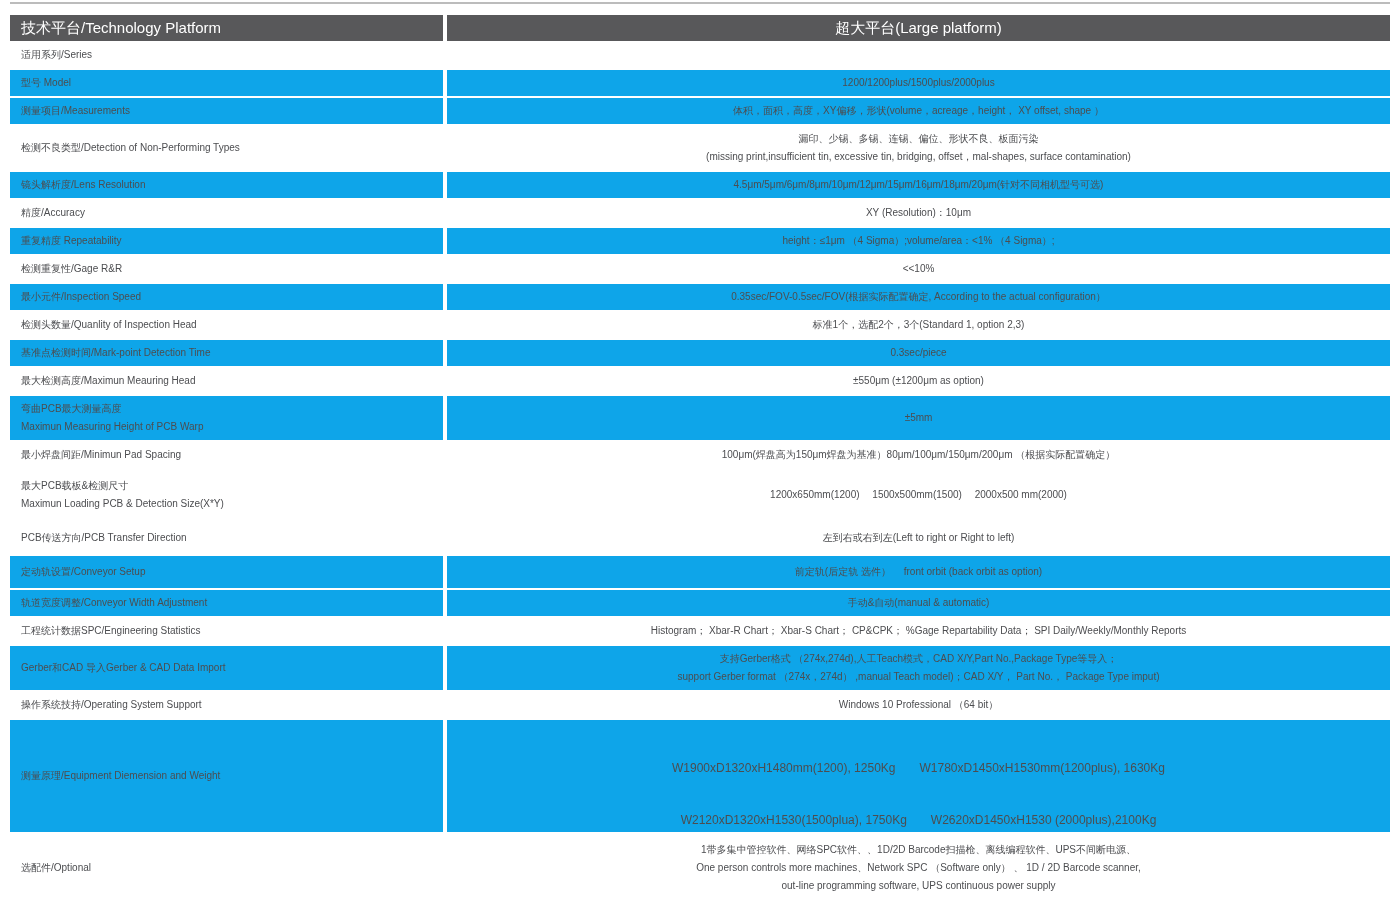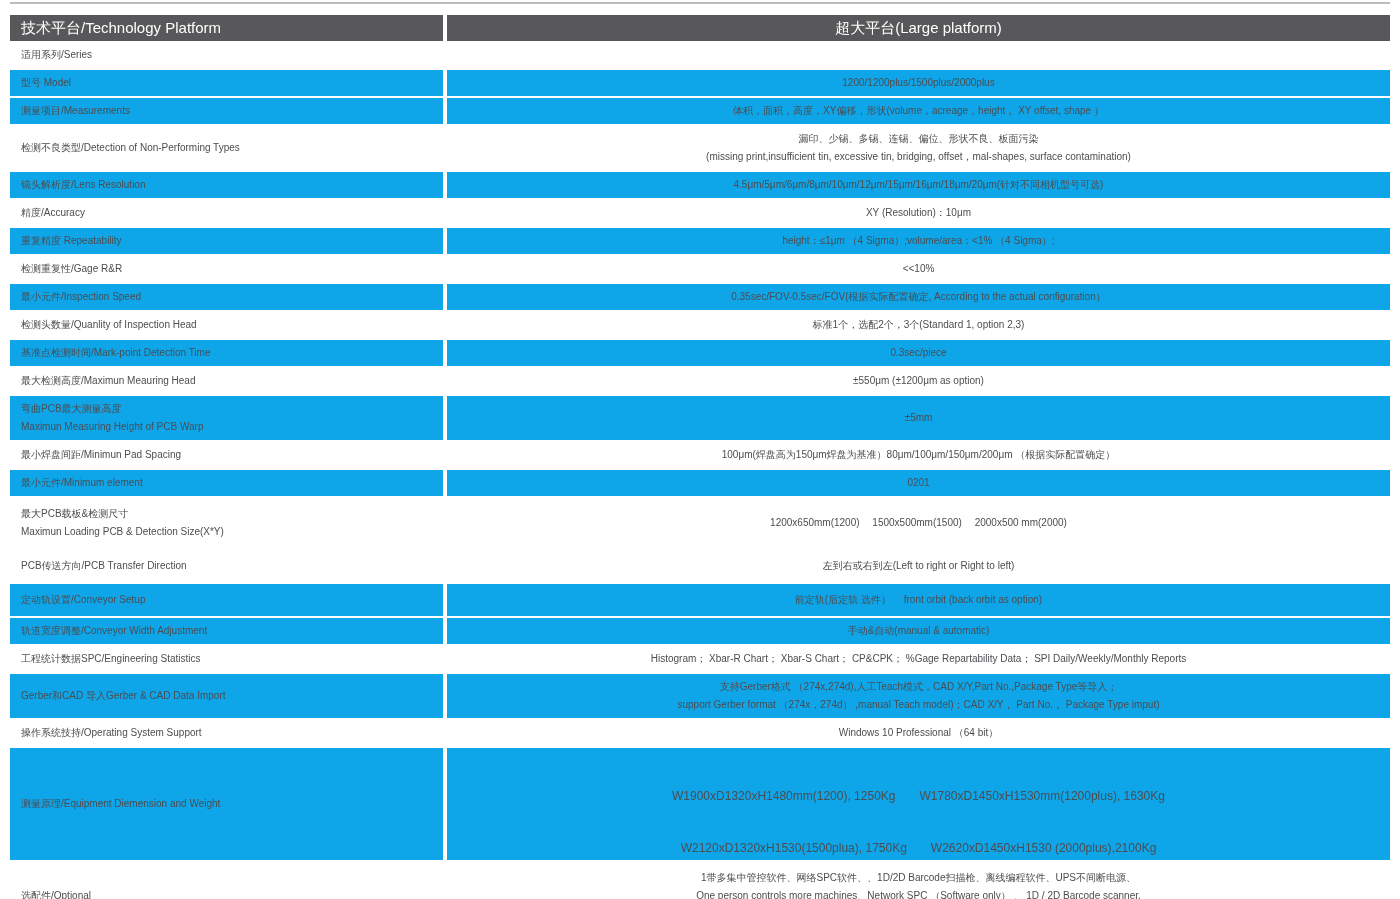--- a/index.html
+++ b/index.html
@@ -167,28 +167,20 @@
 
   <div class="row">
     <div class="cl">
         <div class="ln">最小焊盘间距/Minimun Pad Spacing</div>
       </div>
     <div class="cv">
         <div class="ln">100μm(焊盘高为150μm焊盘为基准）80μm/100μm/150μm/200μm （根据实际配置确定）</div>
       </div>
   </div>
 
-  <div class="row gray">
-    <div class="cl">
-        <div class="ln">最小元件/Minimum element</div>
-      </div>
-    <div class="cv">
-        <div class="ln">0201</div>
-      </div>
-  </div>
 
   <div class="row roomy">
     <div class="cl">
       <div class="ln">最大PCB载板&amp;检测尺寸</div>
       <div class="ln">Maximun Loading PCB &amp; Detection Size(X*Y)</div>
     </div>
     <div class="cv">
         <div class="ln">1200x650mm(1200)　 1500x500mm(1500)　 2000x500 mm(2000)</div>
       </div>
   </div>

